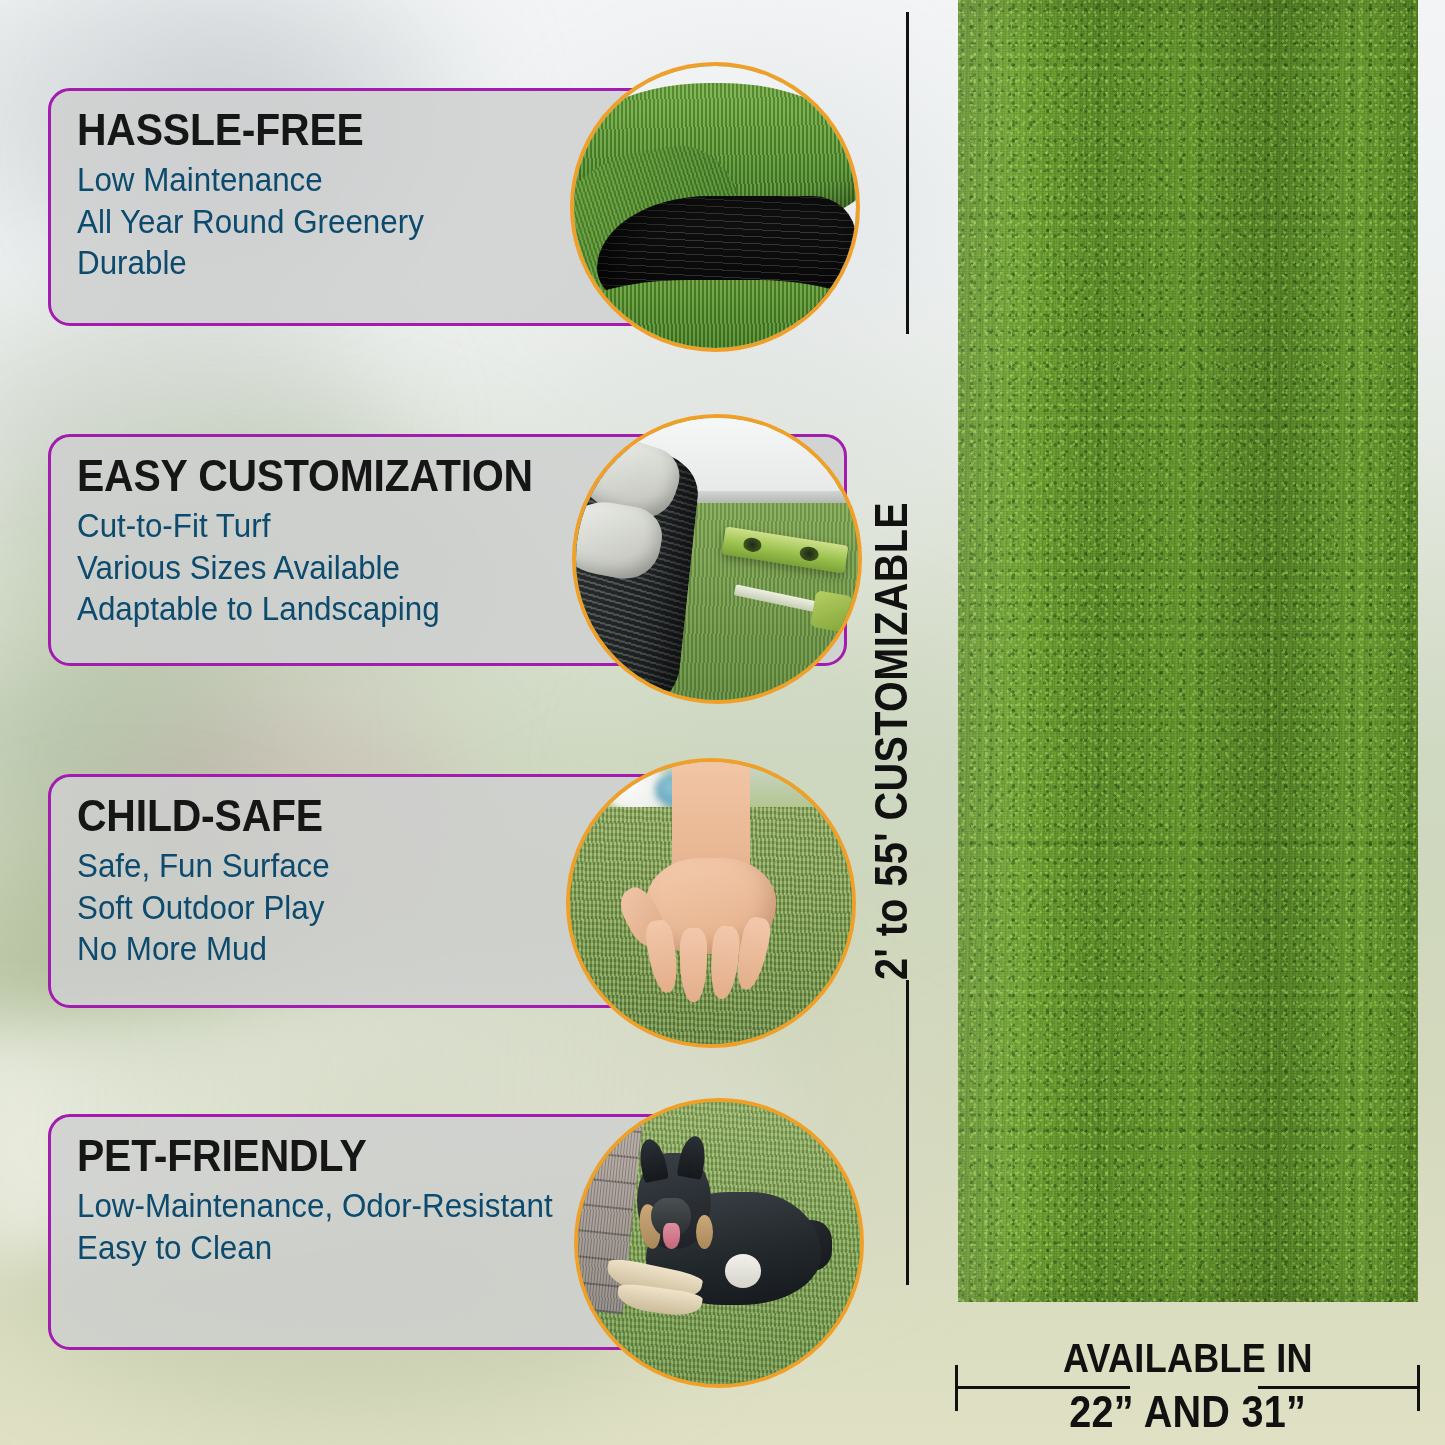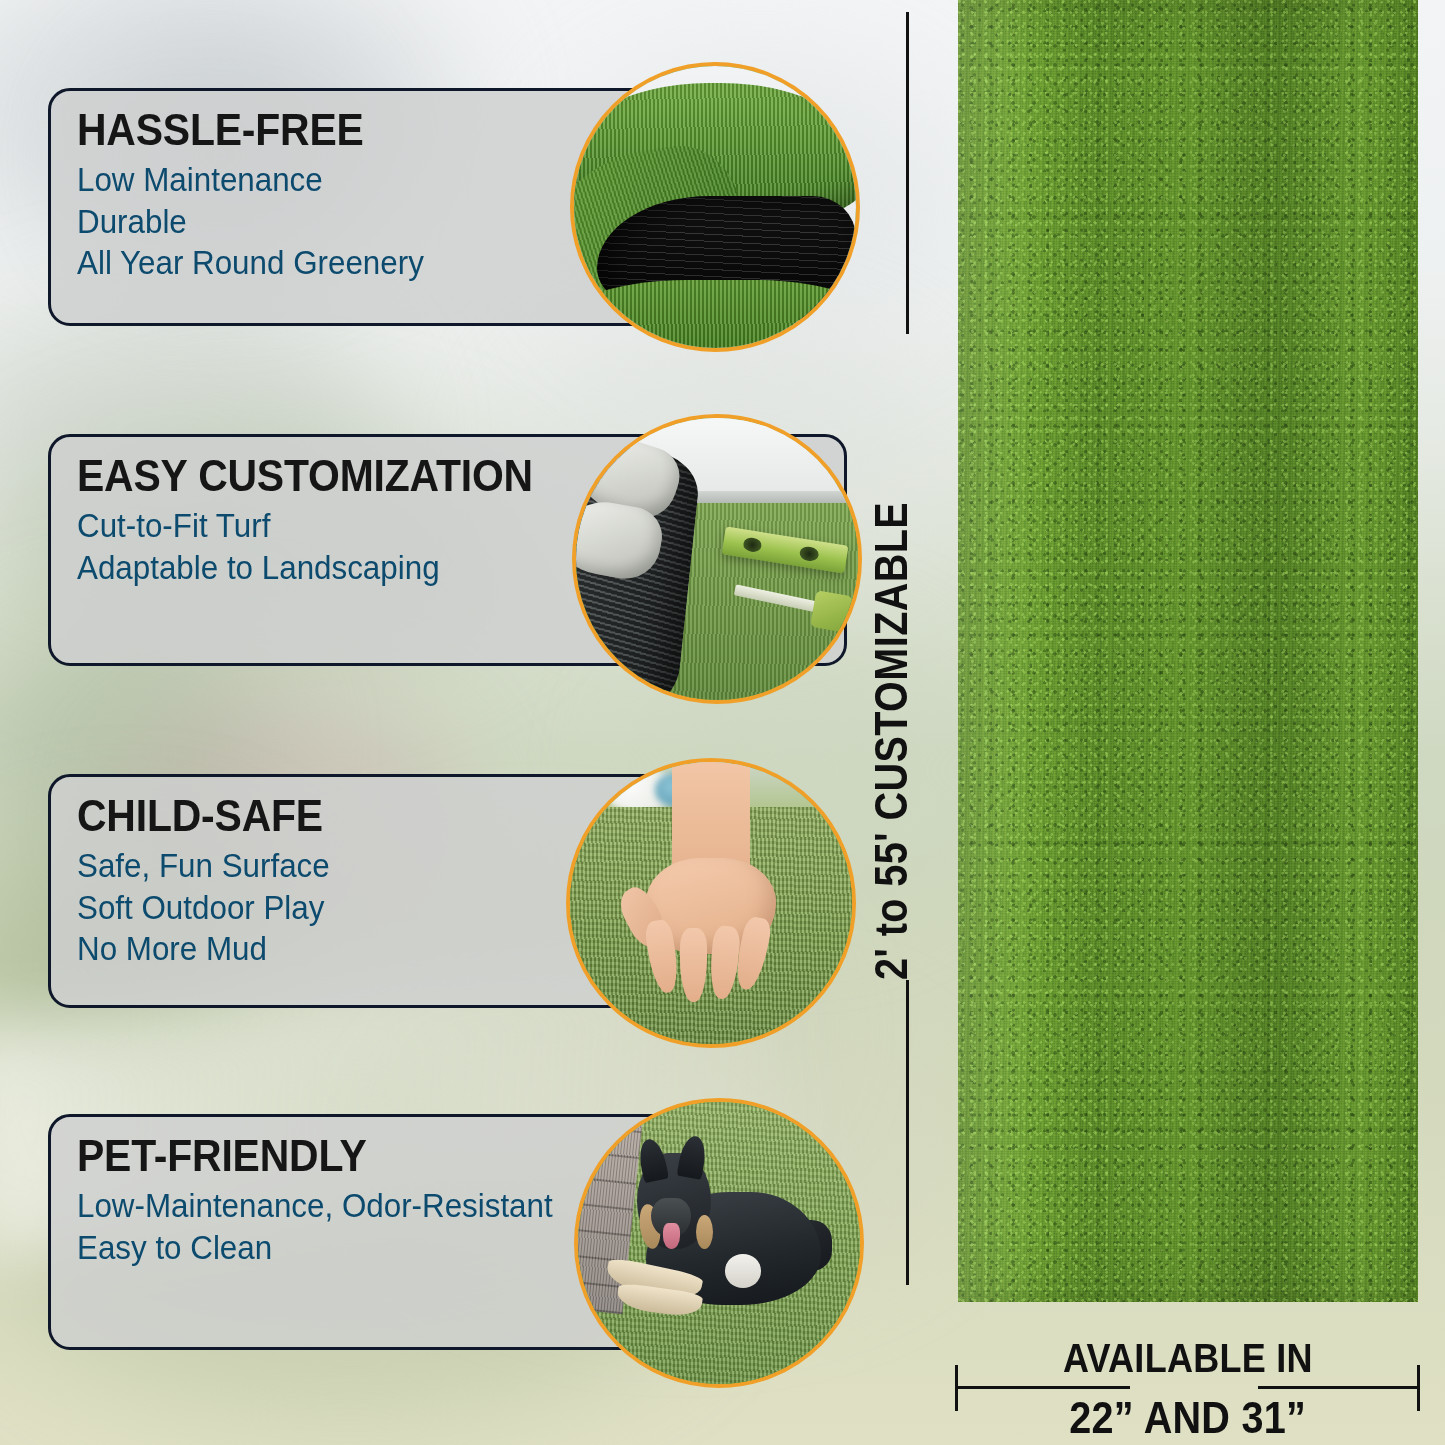--- a/index.html
+++ b/index.html
@@ -99,28 +99,28 @@
     transform:rotate(-90deg) translate(-640px,0);
   }
   .vlabel span{transform:scaleX(.86);transform-origin:left center;display:inline-block;}
 
   
   .bottom-cap{
     position:absolute;left:955px;top:1318px;width:465px;
     text-align:center;color:#111;font-weight:bold;line-height:1.0;
   }
   .bottom-cap .l1{font-size:40px;letter-spacing:.3px;margin-top:20px;}
-  .bottom-cap .l2{font-size:44px;letter-spacing:.3px;margin-top:18px;}
+  .bottom-cap .l2{font-size:44px;letter-spacing:.3px;margin-top:12px;}
   .bottom-cap .l1 span,.bottom-cap .l2 span{display:inline-block;transform:scaleX(.9);}
 
   
   .feature{position:absolute;}
   .box{
     position:absolute;
-    border:3px solid #0f172a;
+    border:3px solid #a21caf;
     border-radius:22px;
     background:rgba(206,208,208,.82);
     box-sizing:border-box;
     padding:16px 24px 18px 26px;
     overflow:hidden;
   }
   .box h2{
     margin:0 0 6px 0;
     font-size:44px;line-height:1.05;font-weight:bold;color:#161616;
     letter-spacing:-0.2px;
@@ -381,39 +381,40 @@
     <div class="dim-h right"></div>
     <div class="cap l"></div>
     <div class="cap r"></div>
   </div>
 
   <div class="feature">
     <div class="box" style="left:48px;top:88px;width:640px;height:238px;">
       <h2><span>HASSLE-FREE</span></h2>
       <ul>
         <li><span>Low Maintenance</span></li>
+        <li><span>All Year Round Greenery</span></li>
         <li><span>Durable</span></li>
-        <li><span>All Year Round Greenery</span></li>
       </ul>
     </div>
     <div class="circle" style="left:570px;top:62px;width:290px;height:290px;">
       <div class="ph ph-roll">
         <div class="grass-top"></div>
         <div class="grass-fold"></div>
         <div class="backing"></div>
         <div class="grass-bottom"></div>
       </div>
     </div>
   </div>
 
   <div class="feature">
     <div class="box" style="left:48px;top:434px;width:799px;height:232px;">
       <h2><span>EASY CUSTOMIZATION</span></h2>
       <ul>
         <li><span>Cut-to-Fit Turf</span></li>
+        <li><span>Various Sizes Available</span></li>
         <li><span>Adaptable to Landscaping</span></li>
       </ul>
     </div>
     <div class="circle" style="left:572px;top:414px;width:290px;height:290px;">
       <div class="ph ph-install">
         <div class="wall"></div>
         <div class="trim"></div>
         <div class="floor"></div>
         <div class="roll"></div>
         <div class="glove1"></div>

